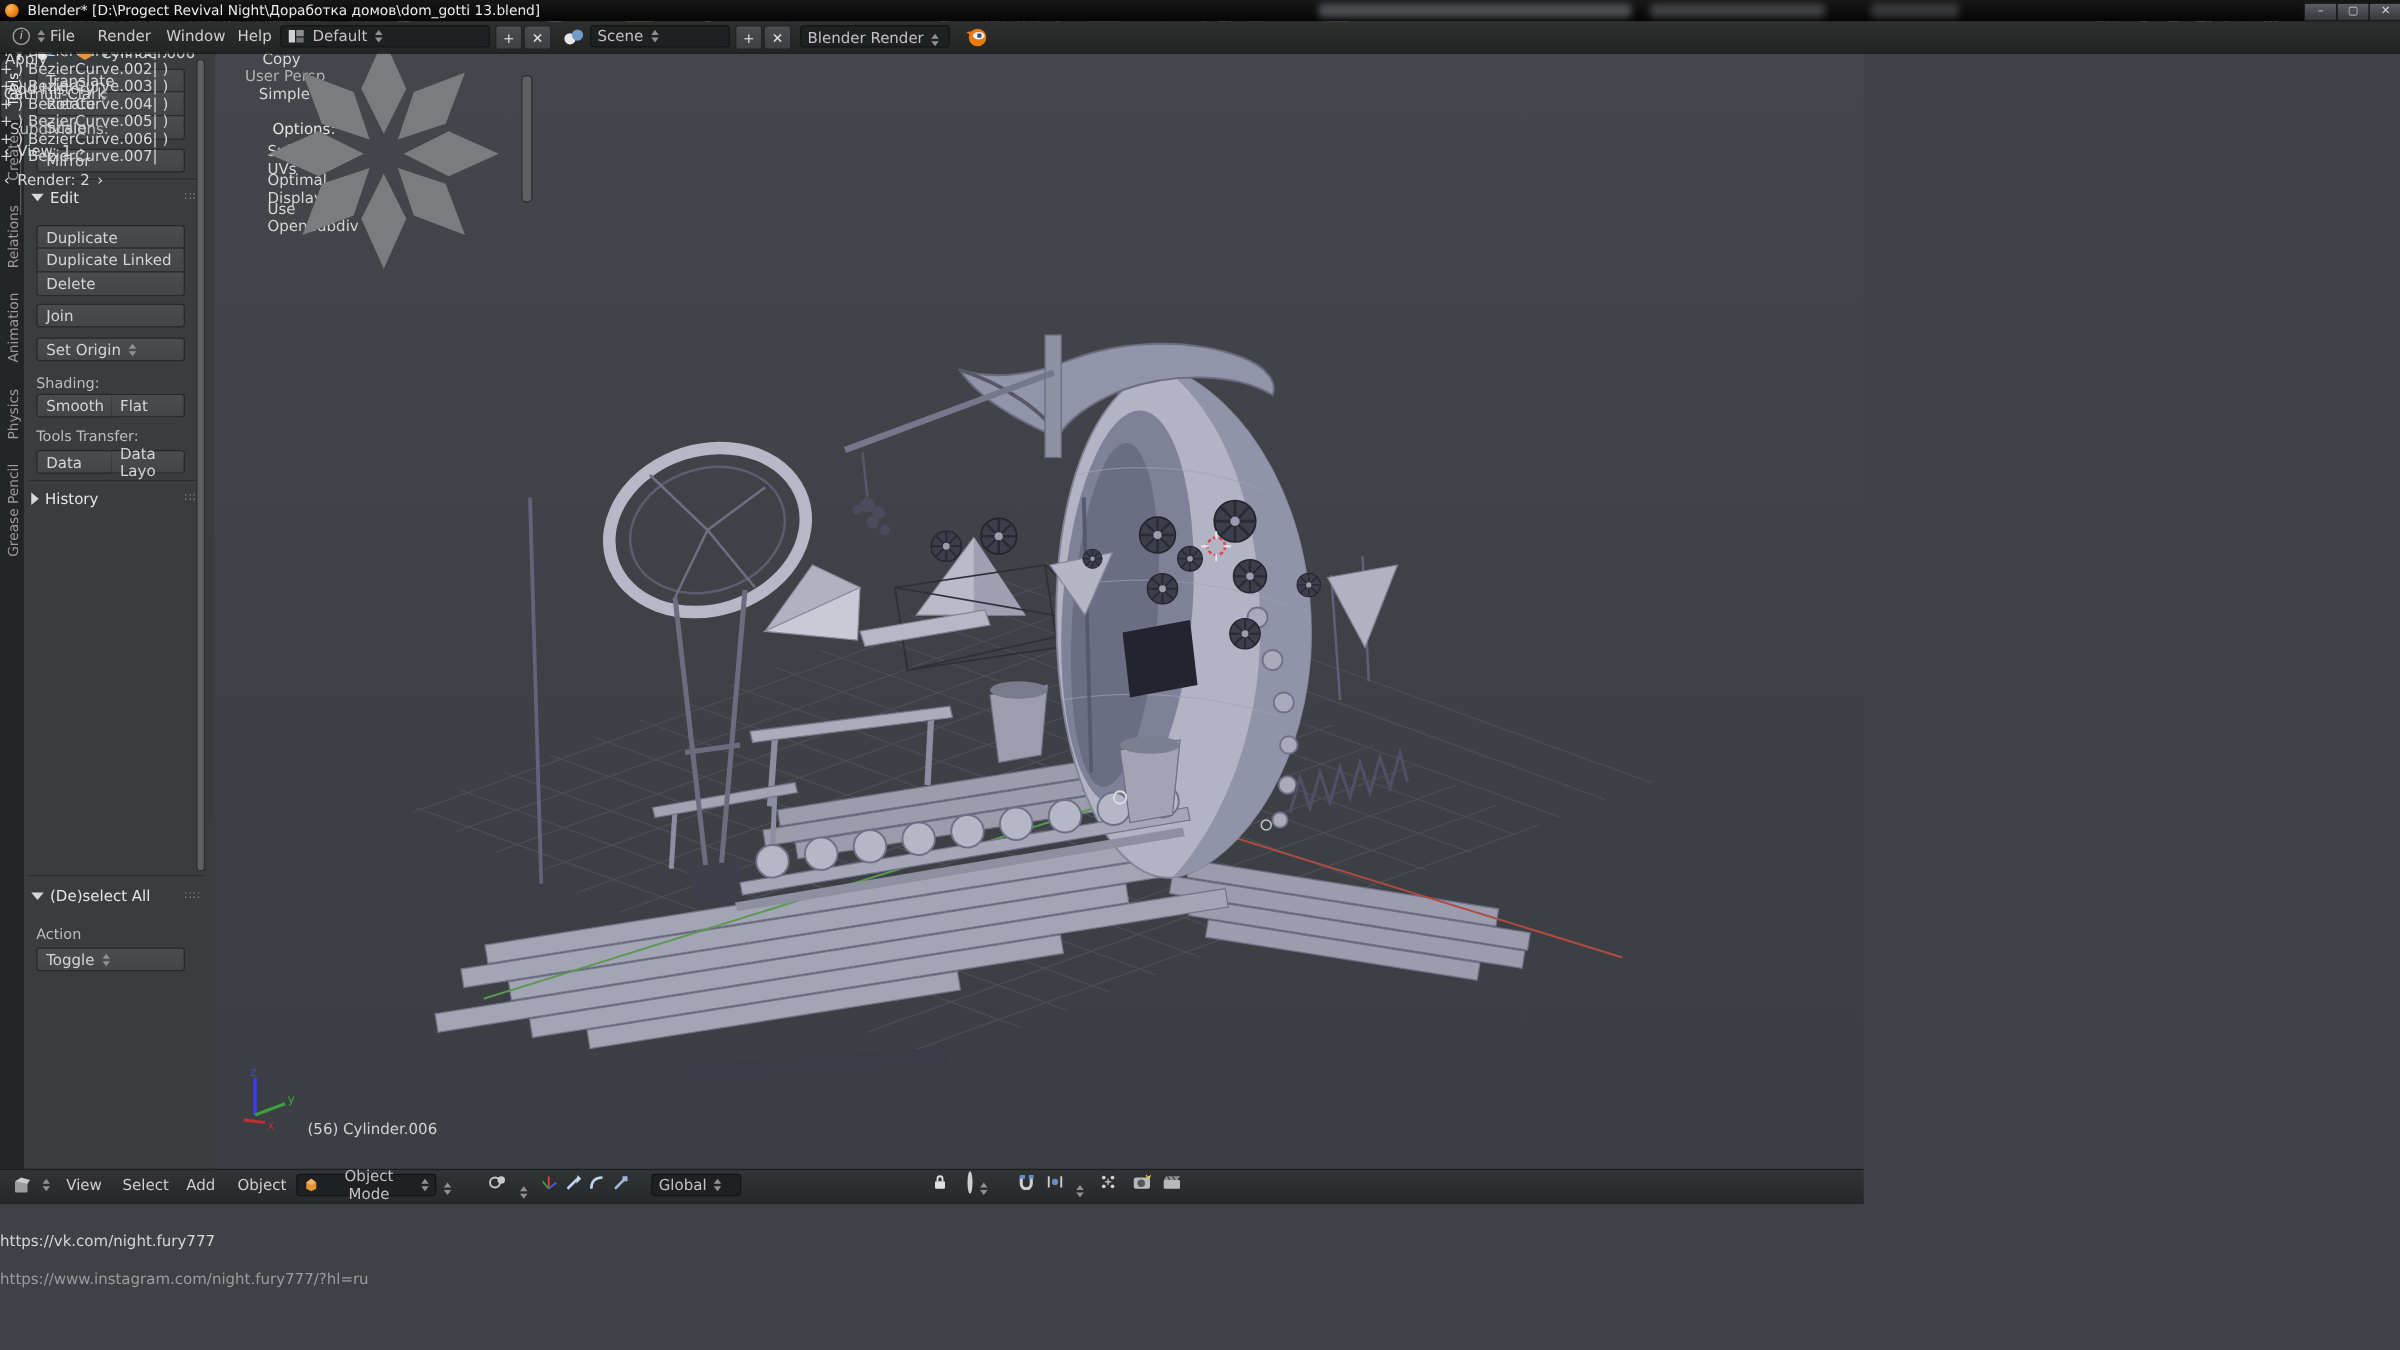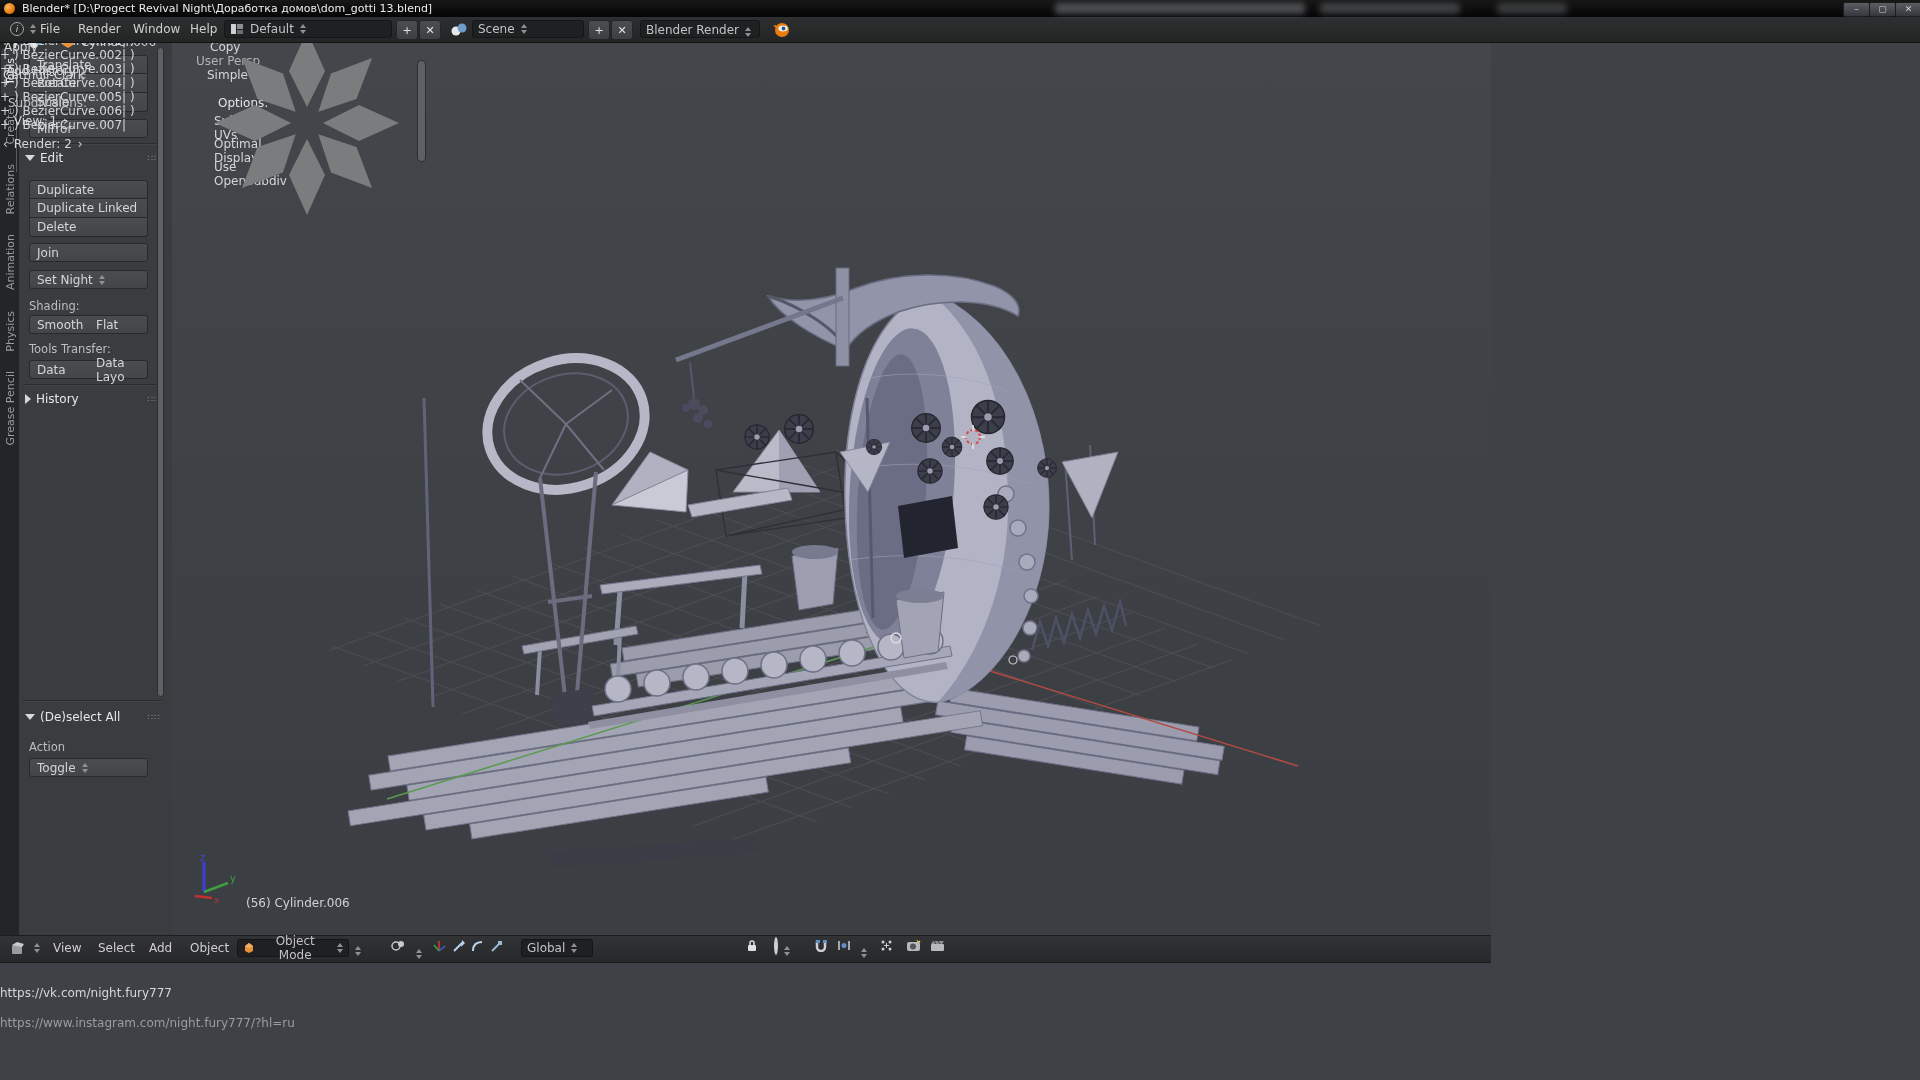--- a/index.html
+++ b/index.html
@@ -243,21 +243,21 @@
     <div class="phead abs" style="top:109px;">
       <span class="tri dn lg"></span>
       <span>Edit</span>
         <span class="grip">∷∷</span>
     </div>
     <div class="tbtn stk-t abs" style="top:138px;">Duplicate</div>
     <div class="tbtn stk-m abs" style="top:157px;">Duplicate Linked</div>
     <div class="tbtn stk-b abs" style="top:176px;">Delete</div>
     <div class="tbtn abs" style="top:201px;">Join</div>
     <div class="tbtn abs" style="top:228px;">
-      <span>Set Night</span>
+      <span>Set Origin</span>
       <span class="ud">
           <span class="tri up"></span>
           <span class="tri dn"></span>
         </span>
     </div>
     <div class="plabel abs" style="top:257px;">Shading:</div>
     <div class="tbtn half-l abs" style="top:273px;">Smooth</div>
     <div class="tbtn half-r abs" style="top:273px;">Flat</div>
     <div class="plabel abs" style="top:300px;">Tools Transfer:</div>
     <div class="tbtn half-l abs" style="top:318px;">Data</div>

